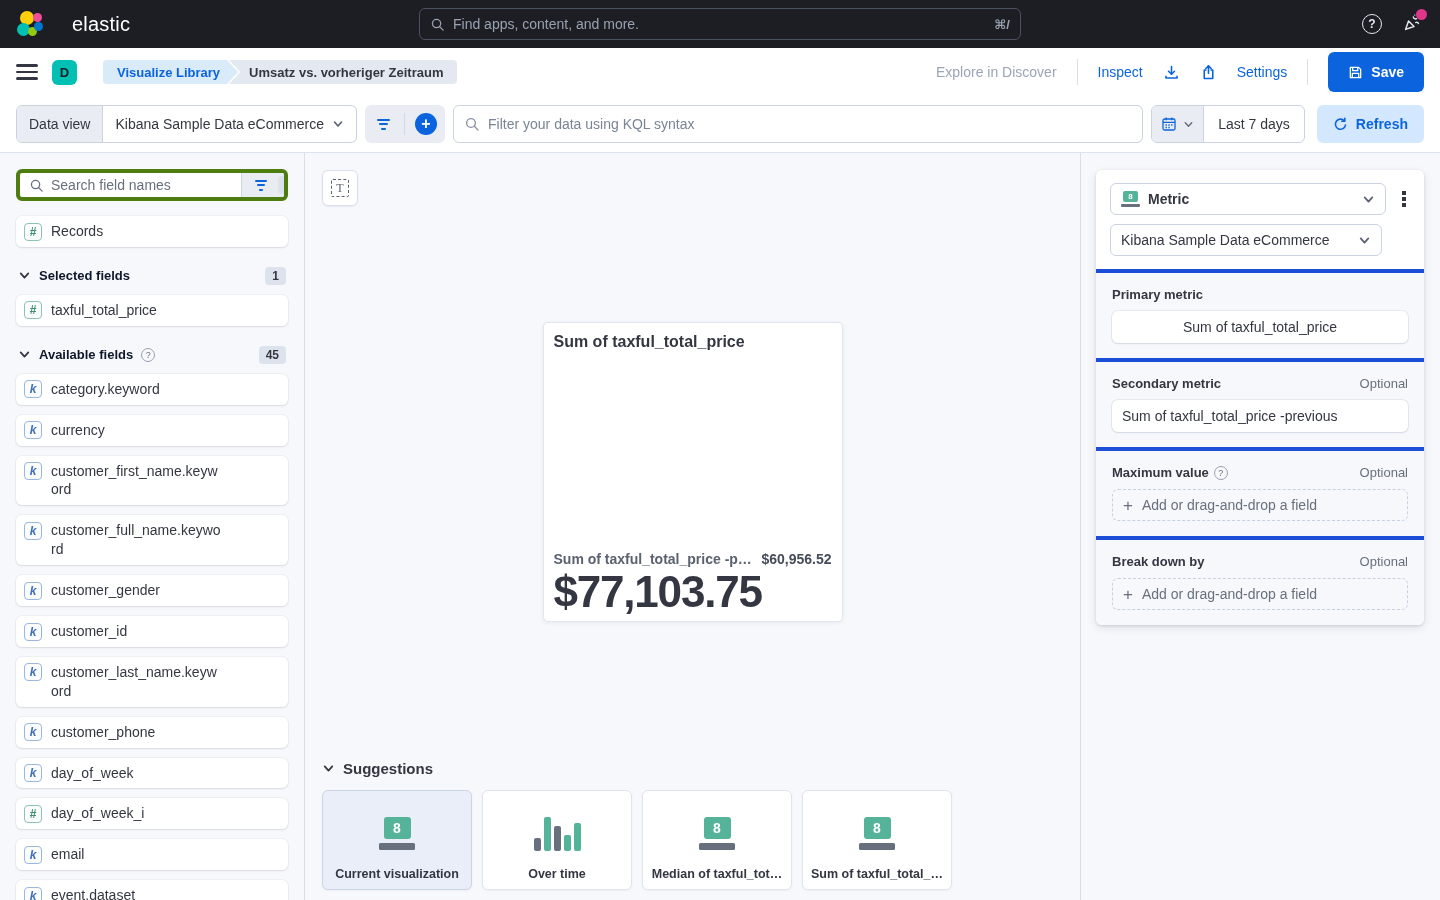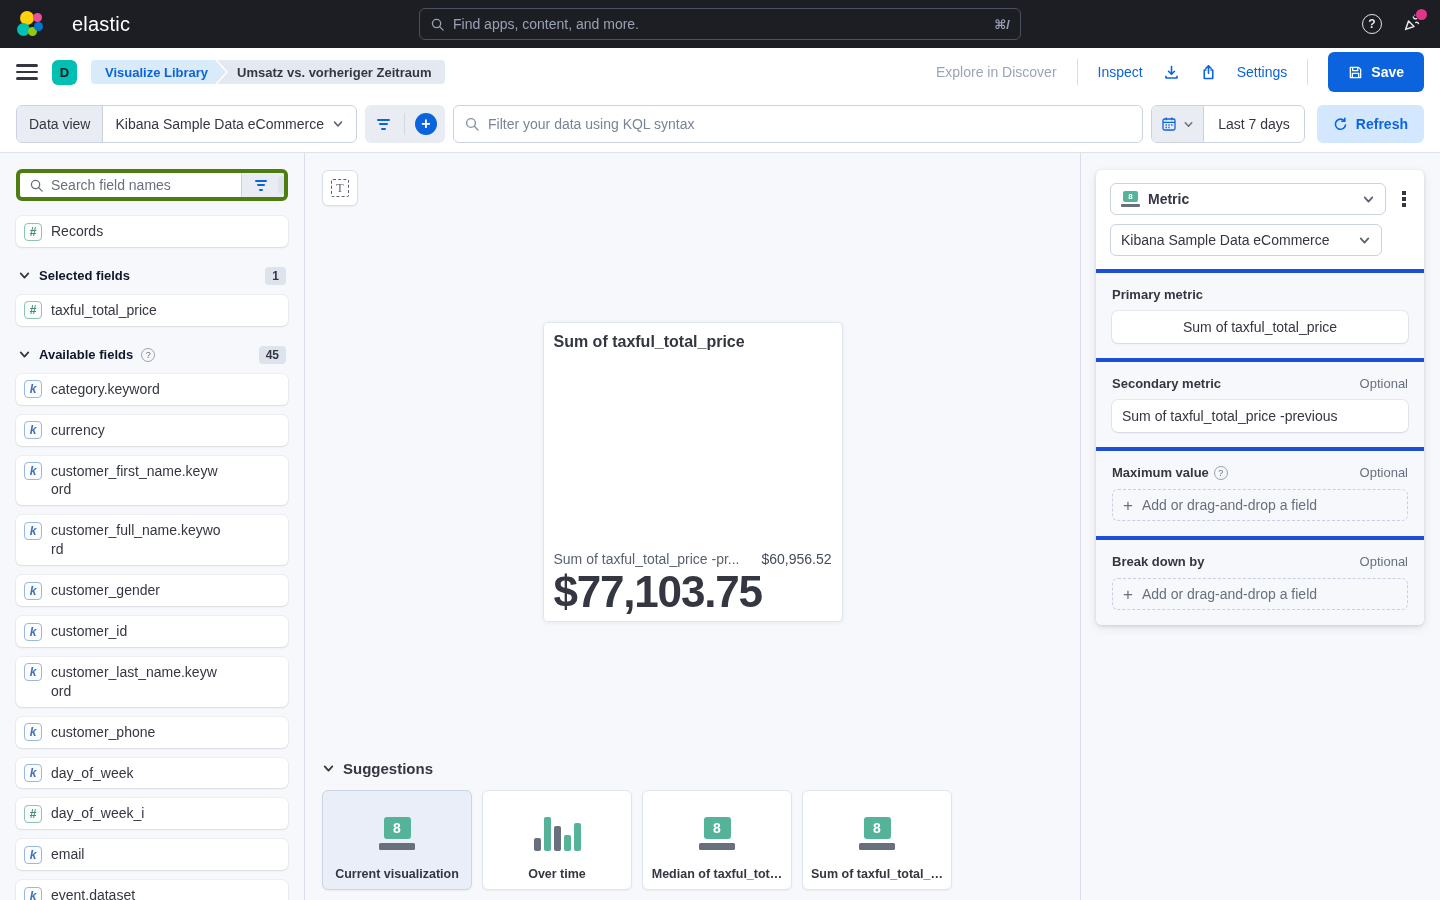--- a/index.html
+++ b/index.html
@@ -24,21 +24,21 @@
     font-size:12px; font-weight:bold; display:flex; align-items:center; justify-content:center; }
   .news-btn { position:relative; width:24px; height:24px; color:#E2E7F0; }
   .news-dot { position:absolute; top:-3px; right:-3px; width:11px; height:11px; border-radius:50%; background:#E0368A; }
 
   
   .nav { height:48px; background:#fff; display:flex; align-items:center; padding:0 16px; gap:14px; }
   .burger { width:22px; display:flex; flex-direction:column; gap:4px; padding:2px 0; }
   .burger i { height:2.4px; background:#343741; border-radius:2px; }
   .space-badge { width:25px; height:25px; border-radius:6px; background:#00BFB3; color:#1D1E23; font-weight:bold;
     font-size:13px; display:flex; align-items:center; justify-content:center; }
-  .crumbs { display:flex; align-items:center; margin-left:0; }
+  .crumbs { display:flex; align-items:center; margin-left:12px; }
   .crumb { height:24px; display:flex; align-items:center; font-size:13px; font-weight:600; padding:0 14px; }
   .crumb-1 { background:#D9EAF8; color:#0B64DD; border-radius:4px 0 0 4px; padding-right:18px;
     clip-path:polygon(0 0, calc(100% - 11px) 0, 100% 50%, calc(100% - 11px) 100%, 0 100%); }
   .crumb-2 { background:#E4E9F1; color:#343741; margin-left:-9px; border-radius:0 4px 4px 0; padding-left:20px;
     clip-path:polygon(0 0, 100% 0, 100% 100%, 0 100%, 11px 50%); }
   .nav-right { margin-left:auto; display:flex; align-items:center; gap:20px; }
   .nav-link { font-size:14px; font-weight:500; color:#0B64DD; }
   .nav-link.disabled { color:#9AA5B5; cursor:default; }
   .v-sep { width:1px; height:26px; background:#D9DFEA; }
   .icon-btn { color:#0B64DD; display:flex; align-items:center; }
@@ -96,21 +96,21 @@
   
   .frame-btn { position:absolute; top:17px; left:17px; width:36px; height:36px; background:#fff; border:1px solid #D9DFEA;
     border-radius:6px; display:flex; align-items:center; justify-content:center; box-shadow:0 1px 2px rgba(30,40,60,.06); }
   .frame-ic { width:18px; height:18px; border:1.4px dashed #5B6170; border-radius:2px; display:flex; align-items:center;
     justify-content:center; font-family:"Liberation Serif","DejaVu Serif",serif; font-size:12px; color:#5B6170; }
   .metric-card { position:absolute; top:169px; left:calc(50% - 150px); width:300px; height:300px; background:#fff;
     border:1px solid #E0E6EF; border-radius:5px; box-shadow:0 1px 4px rgba(30,40,60,.07); padding:10px 10px 6px 10px;
     display:flex; flex-direction:column; }
   .metric-title { font-size:16px; font-weight:bold; color:#343741; }
   .metric-bottom { margin-top:auto; }
-  .metric-secondary { display:flex; align-items:baseline; font-size:14px; }
+  .metric-secondary { display:flex; align-items:baseline; font-size:14px;font-weight:bold; }
   .sec-lab { color:#5A6270; white-space:nowrap; overflow:hidden; text-overflow:ellipsis; }
   .sec-val { margin-left:auto; color:#454C59; padding-left:8px; white-space:nowrap; }
   .metric-value { text-align:left; font-size:44px; font-weight:800; letter-spacing:-1.2px; color:#343741; line-height:1.05; margin-top:2px; }
 
   .suggestions { position:absolute; left:17px; right:17px; bottom:10px;margin-top:40px; }
   .sg-head { display:flex; align-items:center; gap:8px; margin-bottom:13px; }
   .sg-title { font-size:15px; font-weight:bold; color:#343741; }
   .sg-row { display:flex; gap:10px; }
   .sg-card { width:150px; height:100px; background:#fff; border:1px solid #DFE5EE; border-radius:6px;
     display:flex; flex-direction:column; align-items:center; padding:8px; box-shadow:0 1px 2px rgba(30,40,60,.05); }

